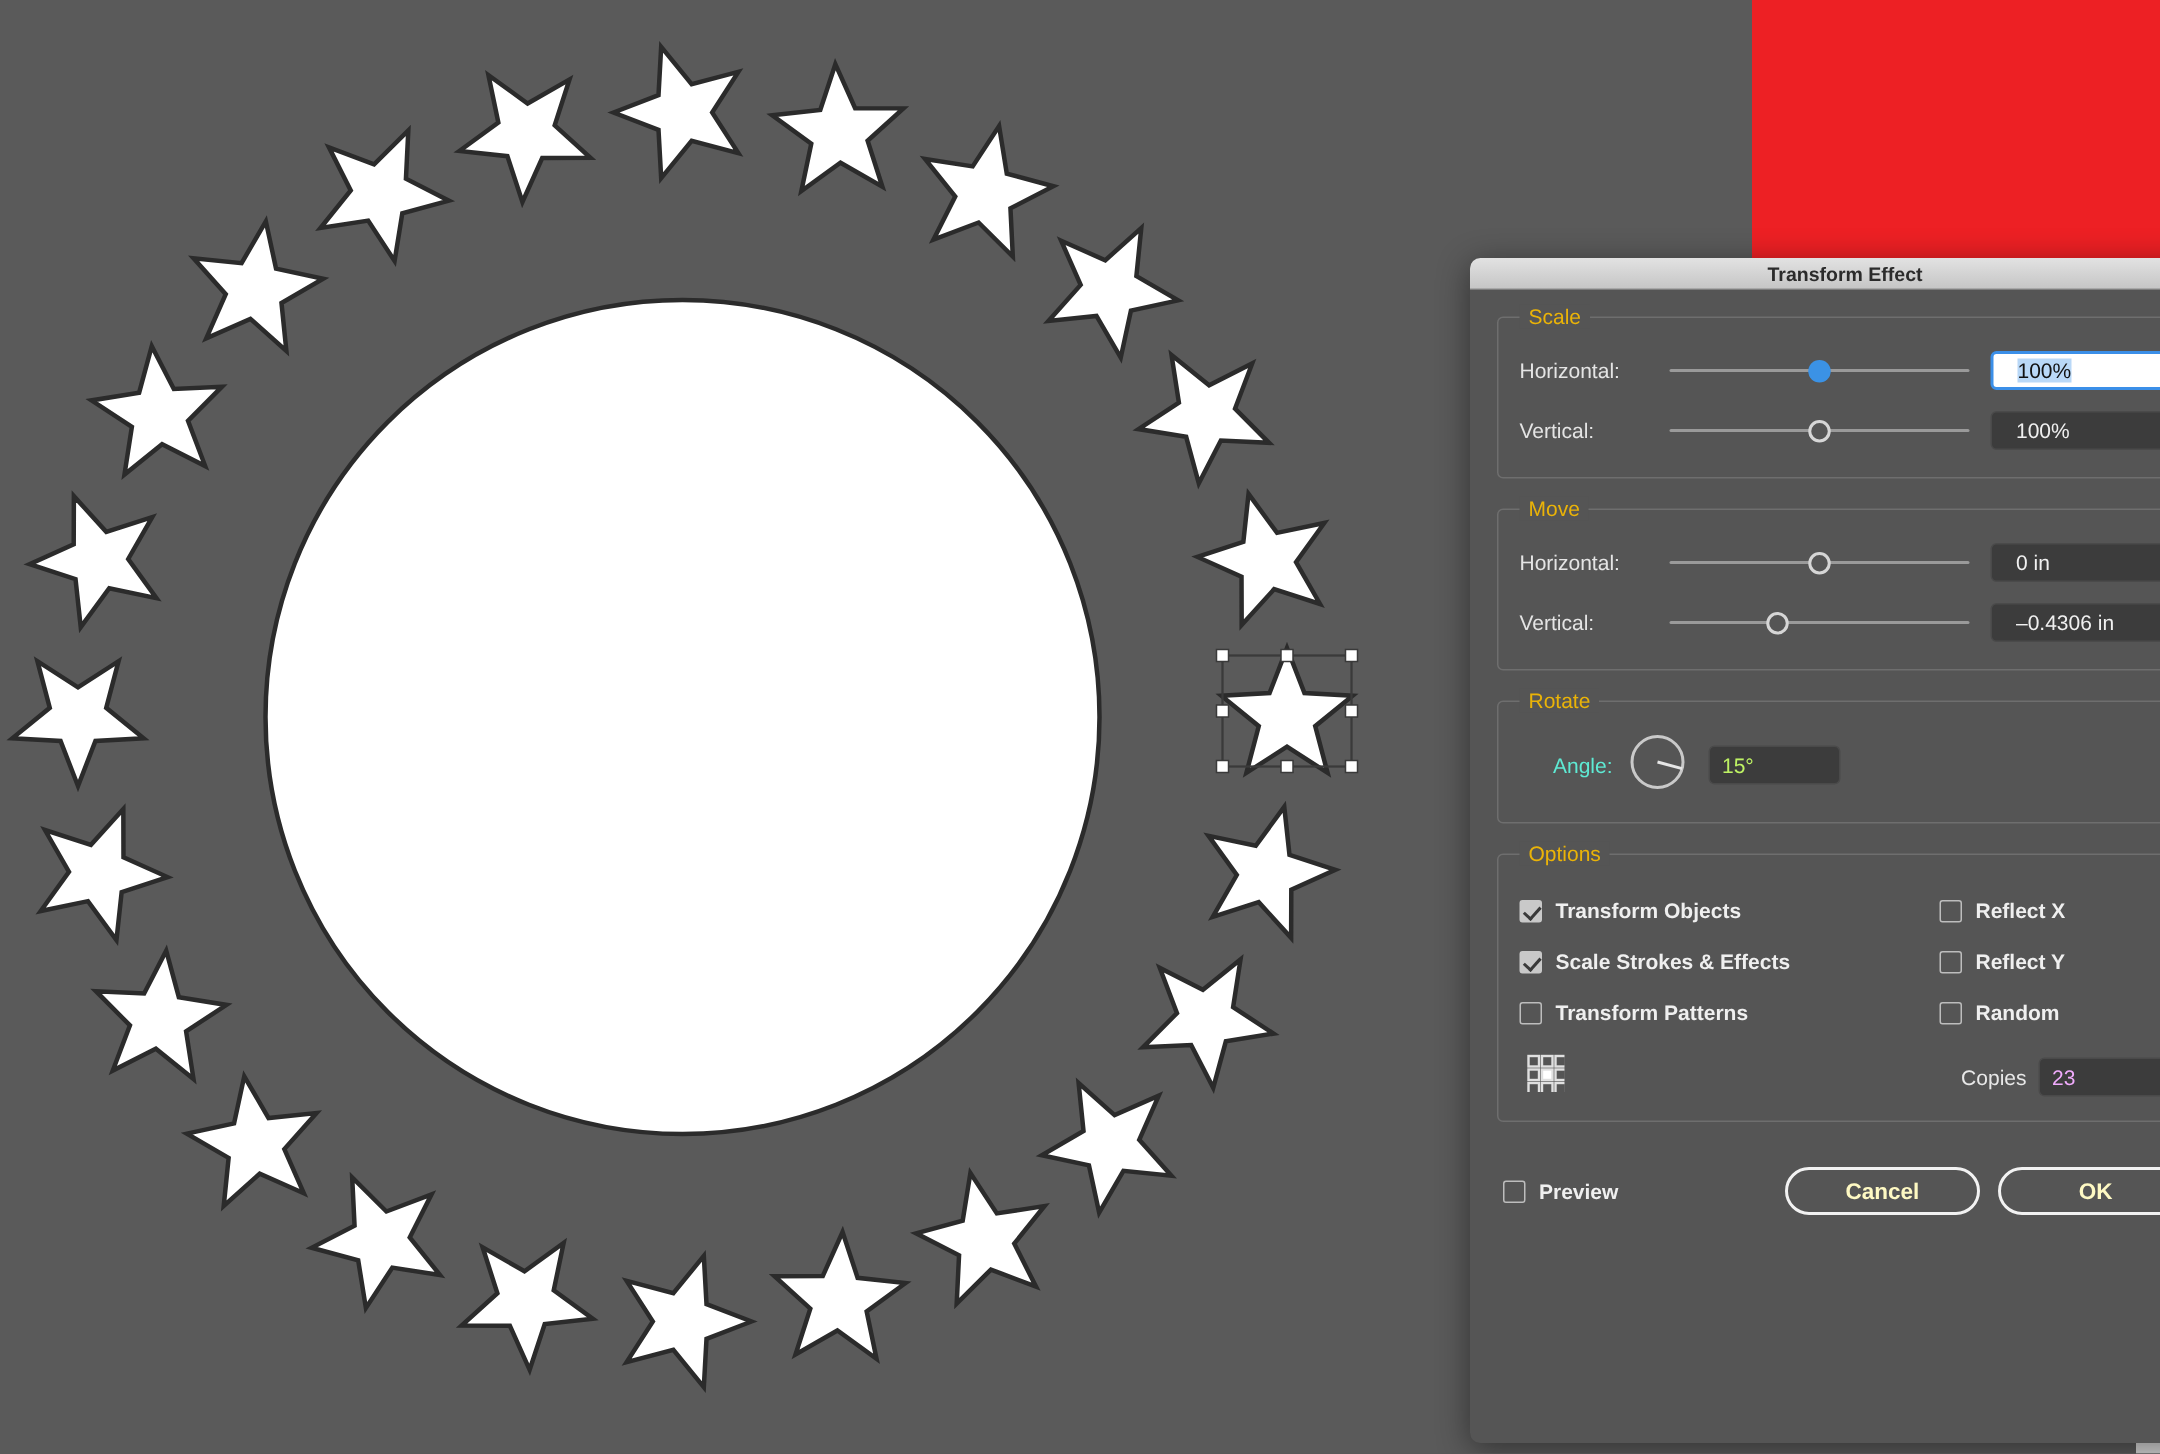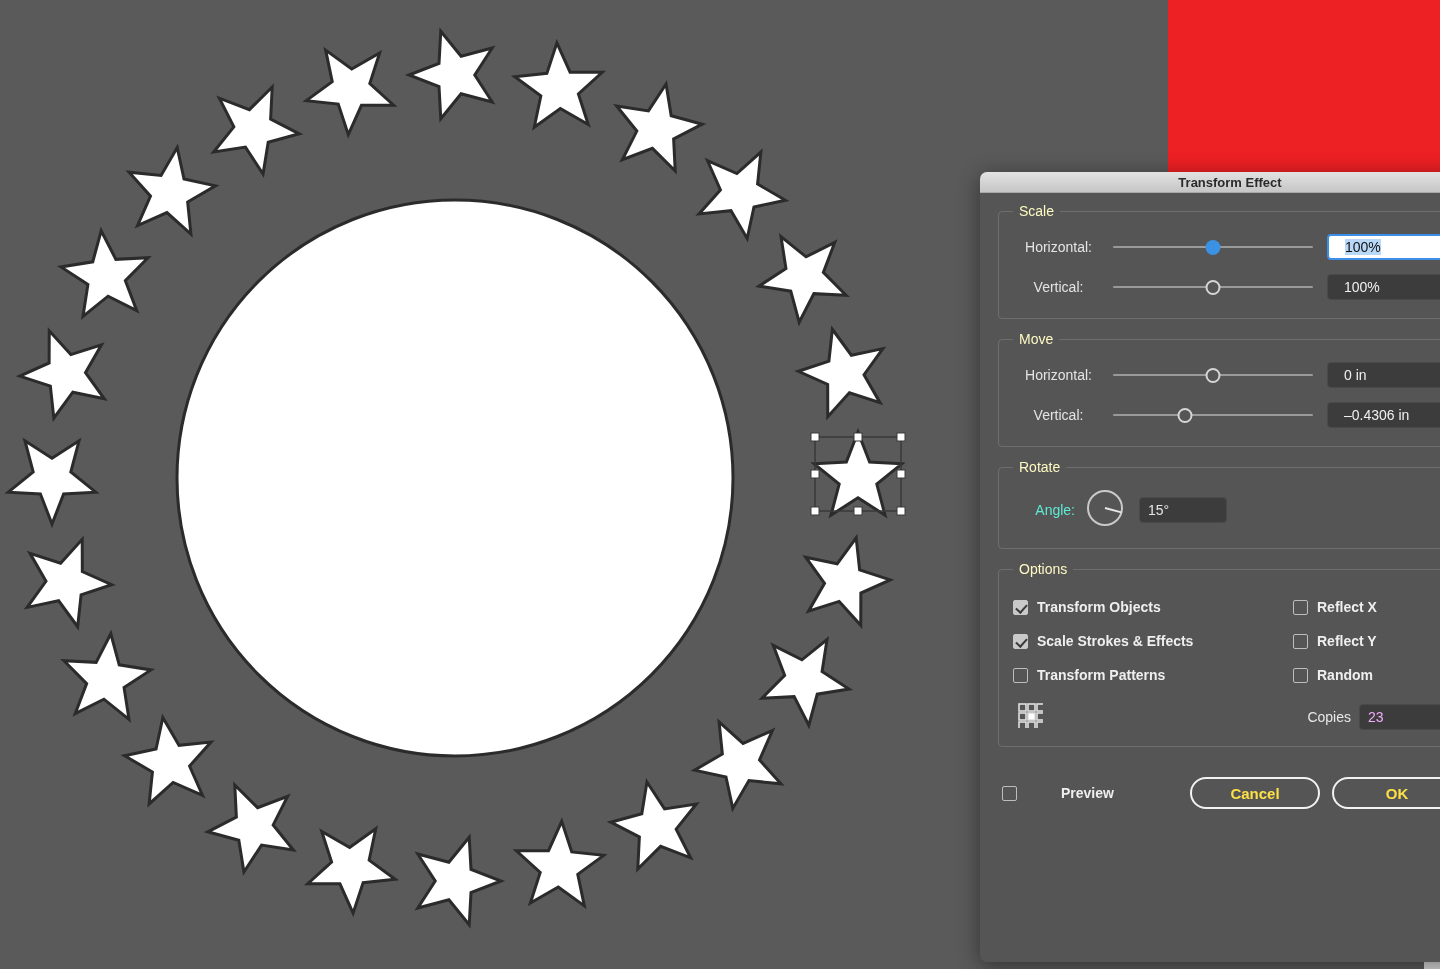--- a/index.html
+++ b/index.html
@@ -70,34 +70,34 @@
     border: 1px solid #6e6e6e;
     border-radius: 4px;
     margin-bottom: 20px;
     padding: 20px 14px 16px 14px;
   }
   .group > .group-title {
     position: absolute;
     top: -9px; left: 14px;
     background: #555555;
     padding: 0 6px;
-    font-size: 14px; color: #fef9c3;
+    font-size: 14px; color: #eab308;
   }
 
   .row {
     display: flex;
     align-items: center;
     height: 30px;
     margin-bottom: 10px;
   }
   .row:last-child { margin-bottom: 0; }
 
   .row-label {
     width: 100px;
-    text-align: center;
+    text-align: left;
     font-size: 14px;
     color: #e4e4e4;
     padding-right: 9px;
     flex: none;
   }
 
   
   .slider {
     position: relative;
     flex: 1;
@@ -151,21 +151,21 @@
   }
   #angle-label {
     width: 72px; text-align: right; padding-right: 10px;
     font-size: 14px; color: #5eead4; flex: none;
   }
   #angle-dial { flex: none; margin-right: 14px; }
   #angle-field {
     width: 88px; flex: none;
     height: 26px; line-height: 24px;
     border-radius: 4px; font-size: 14px; padding: 0 8px;
-    background: #3c3c3c; color: #e5e5e5; border: 1px solid #4a4a4a;
+    background: #3c3c3c; color: #bef264; border: 1px solid #4a4a4a;
   }
 
   
   #options-group { padding-bottom: 14px; margin-top: 11px; }
   .options-cols { display: flex; }
   .options-col { display: flex; flex-direction: column; }
   .options-col.left { width: 280px; }
   .check-row {
     display: flex; align-items: center;
     height: 34px;
@@ -206,29 +206,29 @@
     height: 26px; line-height: 24px;
     border-radius: 4px; font-size: 14px; padding: 0 8px;
     background: #3c3c3c; color: #f0abfc; border: 1px solid #4a4a4a;
   }
 
   
   #dialog-footer {
     display: flex; align-items: center;
     padding: 10px 18px 0 22px;
   }
-  #preview-check-row { display: flex; align-items: center; gap: 35px; }
+  #preview-check-row { display: flex; align-items: center; }
   #preview-check-row .check-label { font-weight: bold; }
   #footer-spacer { flex: 1; }
   .pill-button {
     width: 130px; height: 32px;
     border-radius: 16px;
     border: 2px solid #f2f2f2;
     background: transparent;
-    color: #fde047;
+    color: #fef9c3;
     font-size: 15px; font-weight: bold;
     font-family: "Liberation Sans", sans-serif;
     display: flex; align-items: center; justify-content: center;
     cursor: pointer;
   }
   #cancel-button { margin-right: 12px; }
 </style>
 </head>
 <body>
 

